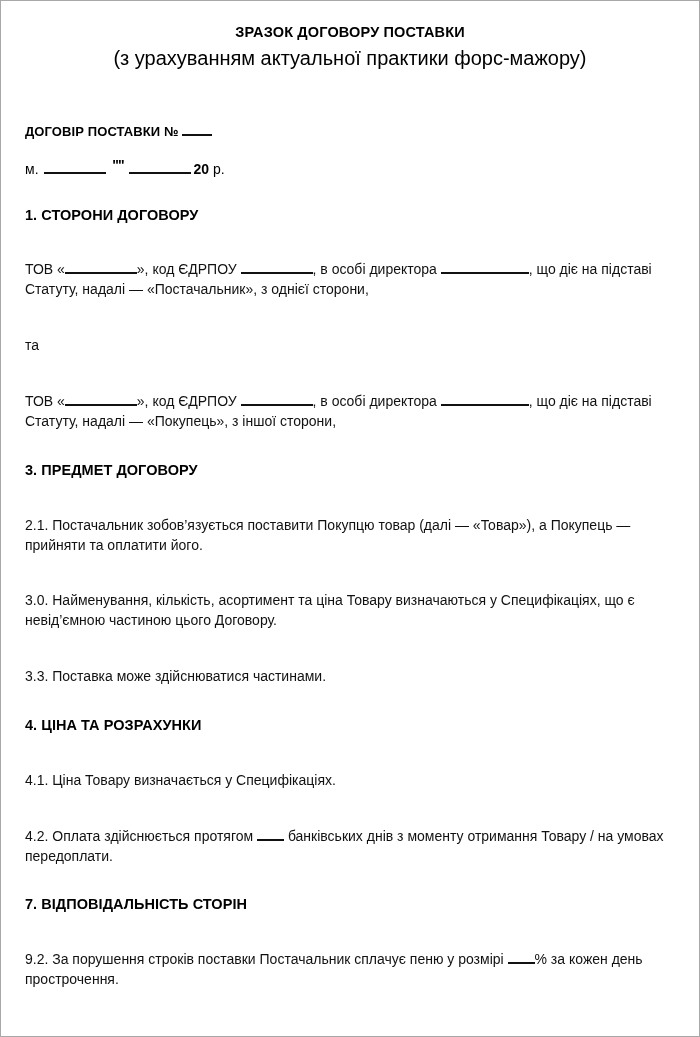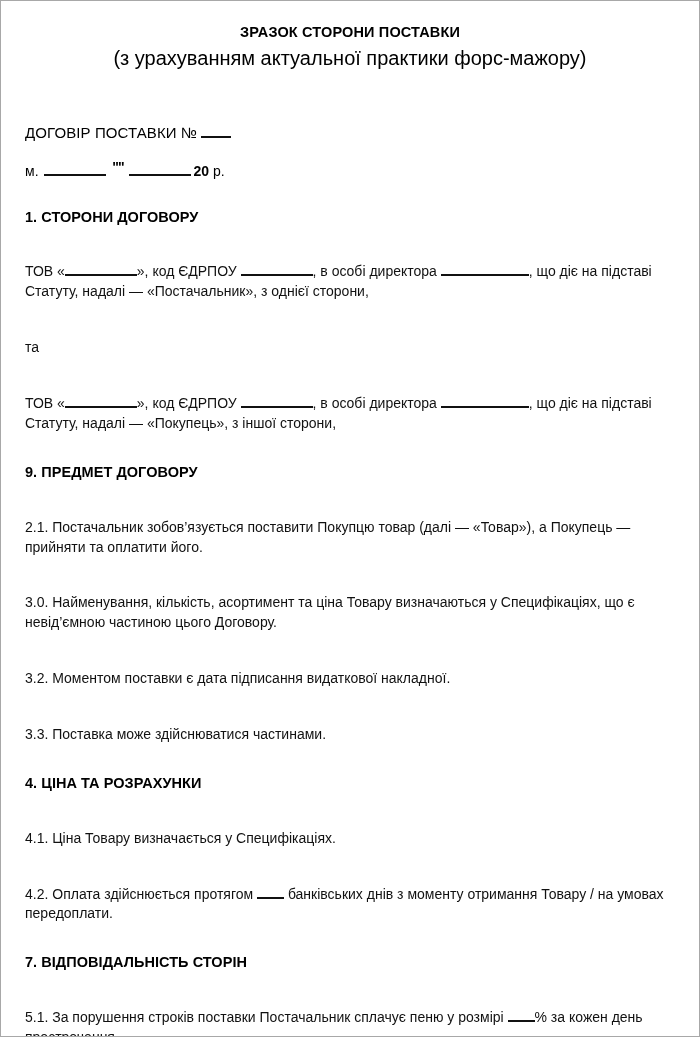--- a/index.html
+++ b/index.html
@@ -49,22 +49,22 @@
   .doc-subtitle {
     font-size: 20px;
     font-weight: normal;
     line-height: 1.35;
     margin: 2px 0 0 0;
     color: #000000;
   }
 
   
   .contract-no {
-    font-size: 15px;
-    font-weight: normal;
+    font-size: 13px;
+    font-weight: bold;
     margin: 52px 0 0 0;
     color: #000000;
     letter-spacing: 0.1px;
   }
 
   .blank {
     display: inline-block;
     border-bottom: 2px solid #111111;
     vertical-align: baseline;
   }
@@ -126,53 +126,52 @@
   .party-para { margin-top: 22px; }
   .conjunction { margin-top: 22px; }
 </style>
 </head>
 <body>
 
 <div class="page">
   <div class="doc-body">
 
     <div class="title-block">
-      <div class="doc-title">ЗРАЗОК СТОРОНИ ПОСТАВКИ</div>
+      <div class="doc-title">ЗРАЗОК ДОГОВОРУ ПОСТАВКИ</div>
       <div class="doc-subtitle">(з урахуванням актуальної практики форс-мажору)</div>
     </div>
 
     <div class="contract-no"><span>ДОГОВІР ПОСТАВКИ № </span><span class="blank blank-sm"></span></div>
 
     <div class="place-date"><span>м. </span><span class="blank blank-md"></span>&nbsp;<span class="pd-quotes">""</span>&nbsp;<span class="blank blank-md"></span><span class="pd-year">20</span><span> р.</span></div>
 
     <h2 class="section-heading">1. СТОРОНИ ДОГОВОРУ</h2>
 
     <p class="para party-para"><span>ТОВ «</span><span class="inline-blank-l"></span><span>», код ЄДРПОУ </span><span class="inline-blank-l"></span><span>, в особі директора </span><span class="inline-blank-xl"></span><span>, що діє на підставі Статуту, надалі — «Постачальник», з однієї сторони,</span></p>
 
     <p class="para conjunction">та</p>
 
     <p class="para party-para"><span>ТОВ «</span><span class="inline-blank-l"></span><span>», код ЄДРПОУ </span><span class="inline-blank-l"></span><span>, в особі директора </span><span class="inline-blank-xl"></span><span>, що діє на підставі Статуту, надалі — «Покупець», з іншої сторони,</span></p>
 
 
-    <h2 class="section-heading">9. ПРЕДМЕТ ДОГОВОРУ</h2>
+    <h2 class="section-heading">3. ПРЕДМЕТ ДОГОВОРУ</h2>
 
     <p class="para">2.1. Постачальник зобов’язується поставити Покупцю товар (далі — «Товар»), а Покупець — прийняти та оплатити його.</p>
 
     <p class="para">3.0. Найменування, кількість, асортимент та ціна Товару визначаються у Специфікаціях, що є невід’ємною частиною цього Договору.</p>
 
 
 
-    <p class="para">3.2. Моментом поставки є дата підписання видаткової накладної.</p>
 
     <p class="para">3.3. Поставка може здійснюватися частинами.</p>
 
     <h2 class="section-heading">4. ЦІНА ТА РОЗРАХУНКИ</h2>
 
     <p class="para">4.1. Ціна Товару визначається у Специфікаціях.</p>
 
     <p class="para"><span>4.2. Оплата здійснюється протягом </span><span class="inline-blank-s"></span><span> банківських днів з моменту отримання Товару / на умовах передоплати.</span></p>
 
     <h2 class="section-heading">7. ВІДПОВІДАЛЬНІСТЬ СТОРІН</h2>
 
-    <p class="para"><span>5.1. За порушення строків поставки Постачальник сплачує пеню у розмірі </span><span class="inline-blank-s"></span><span>% за кожен день прострочення.</span></p>
+    <p class="para"><span>9.2. За порушення строків поставки Постачальник сплачує пеню у розмірі </span><span class="inline-blank-s"></span><span>% за кожен день прострочення.</span></p>
 
   </div>
 </div>
 
 </body></html>

